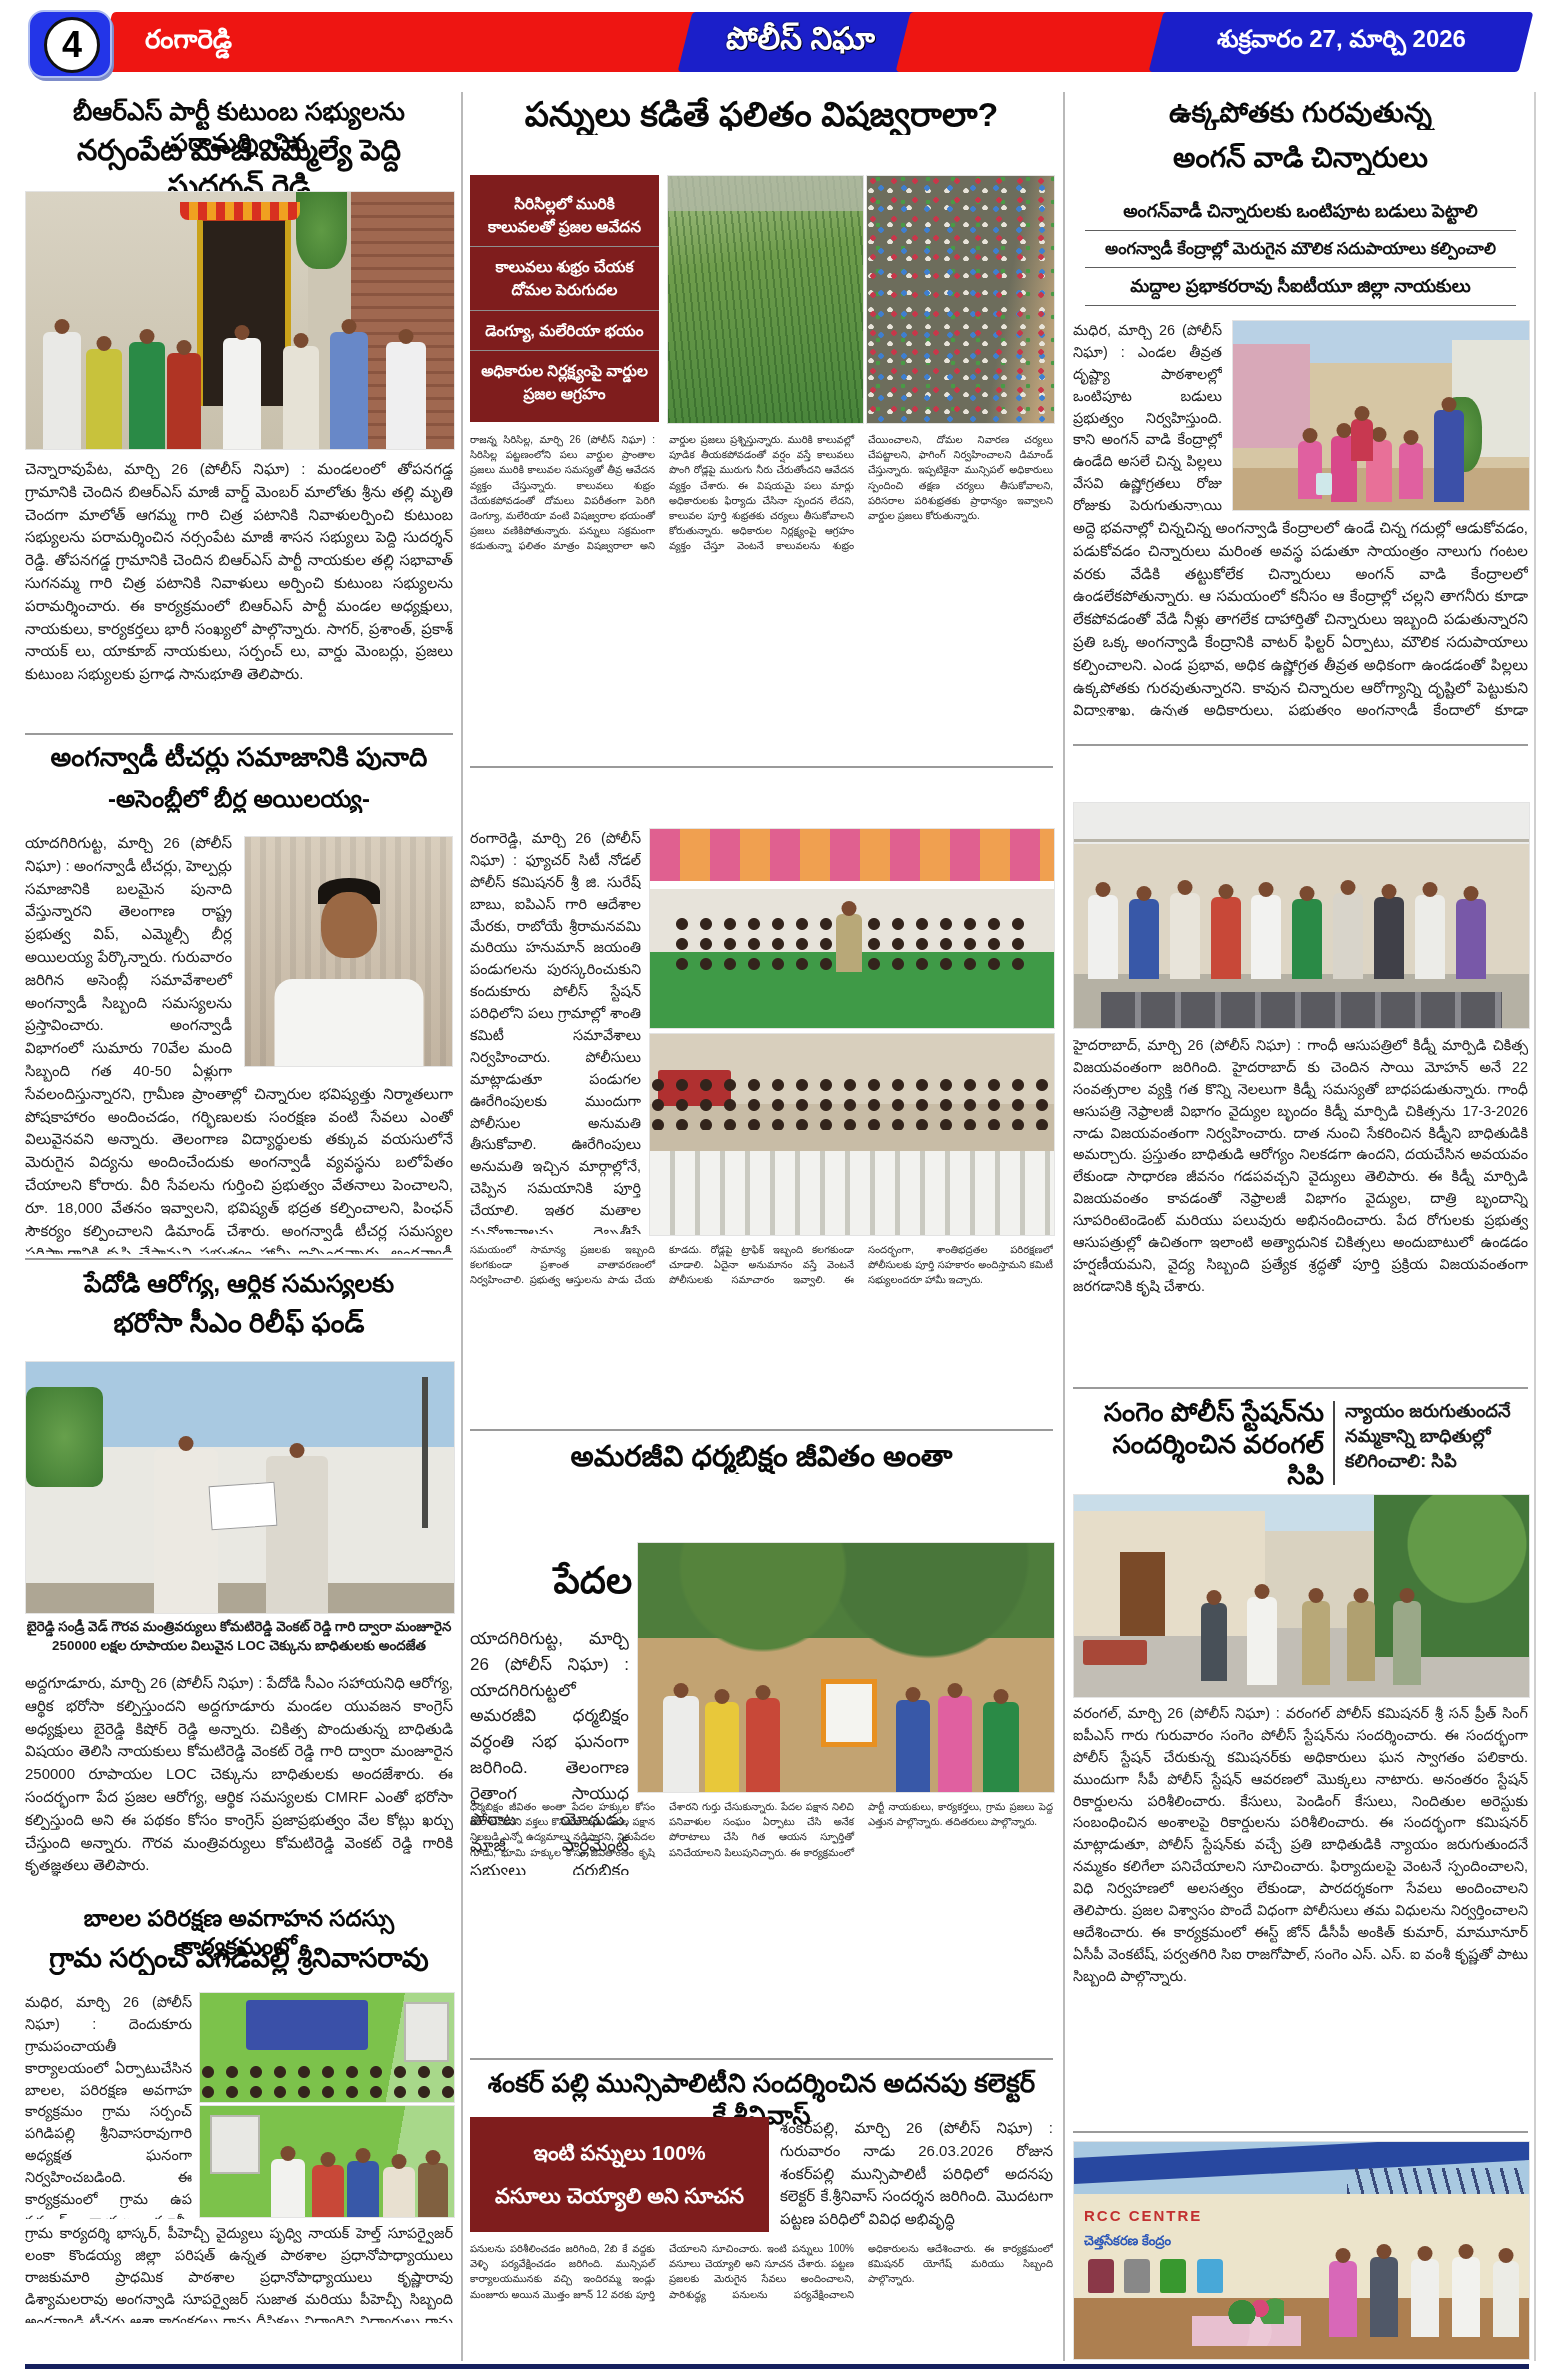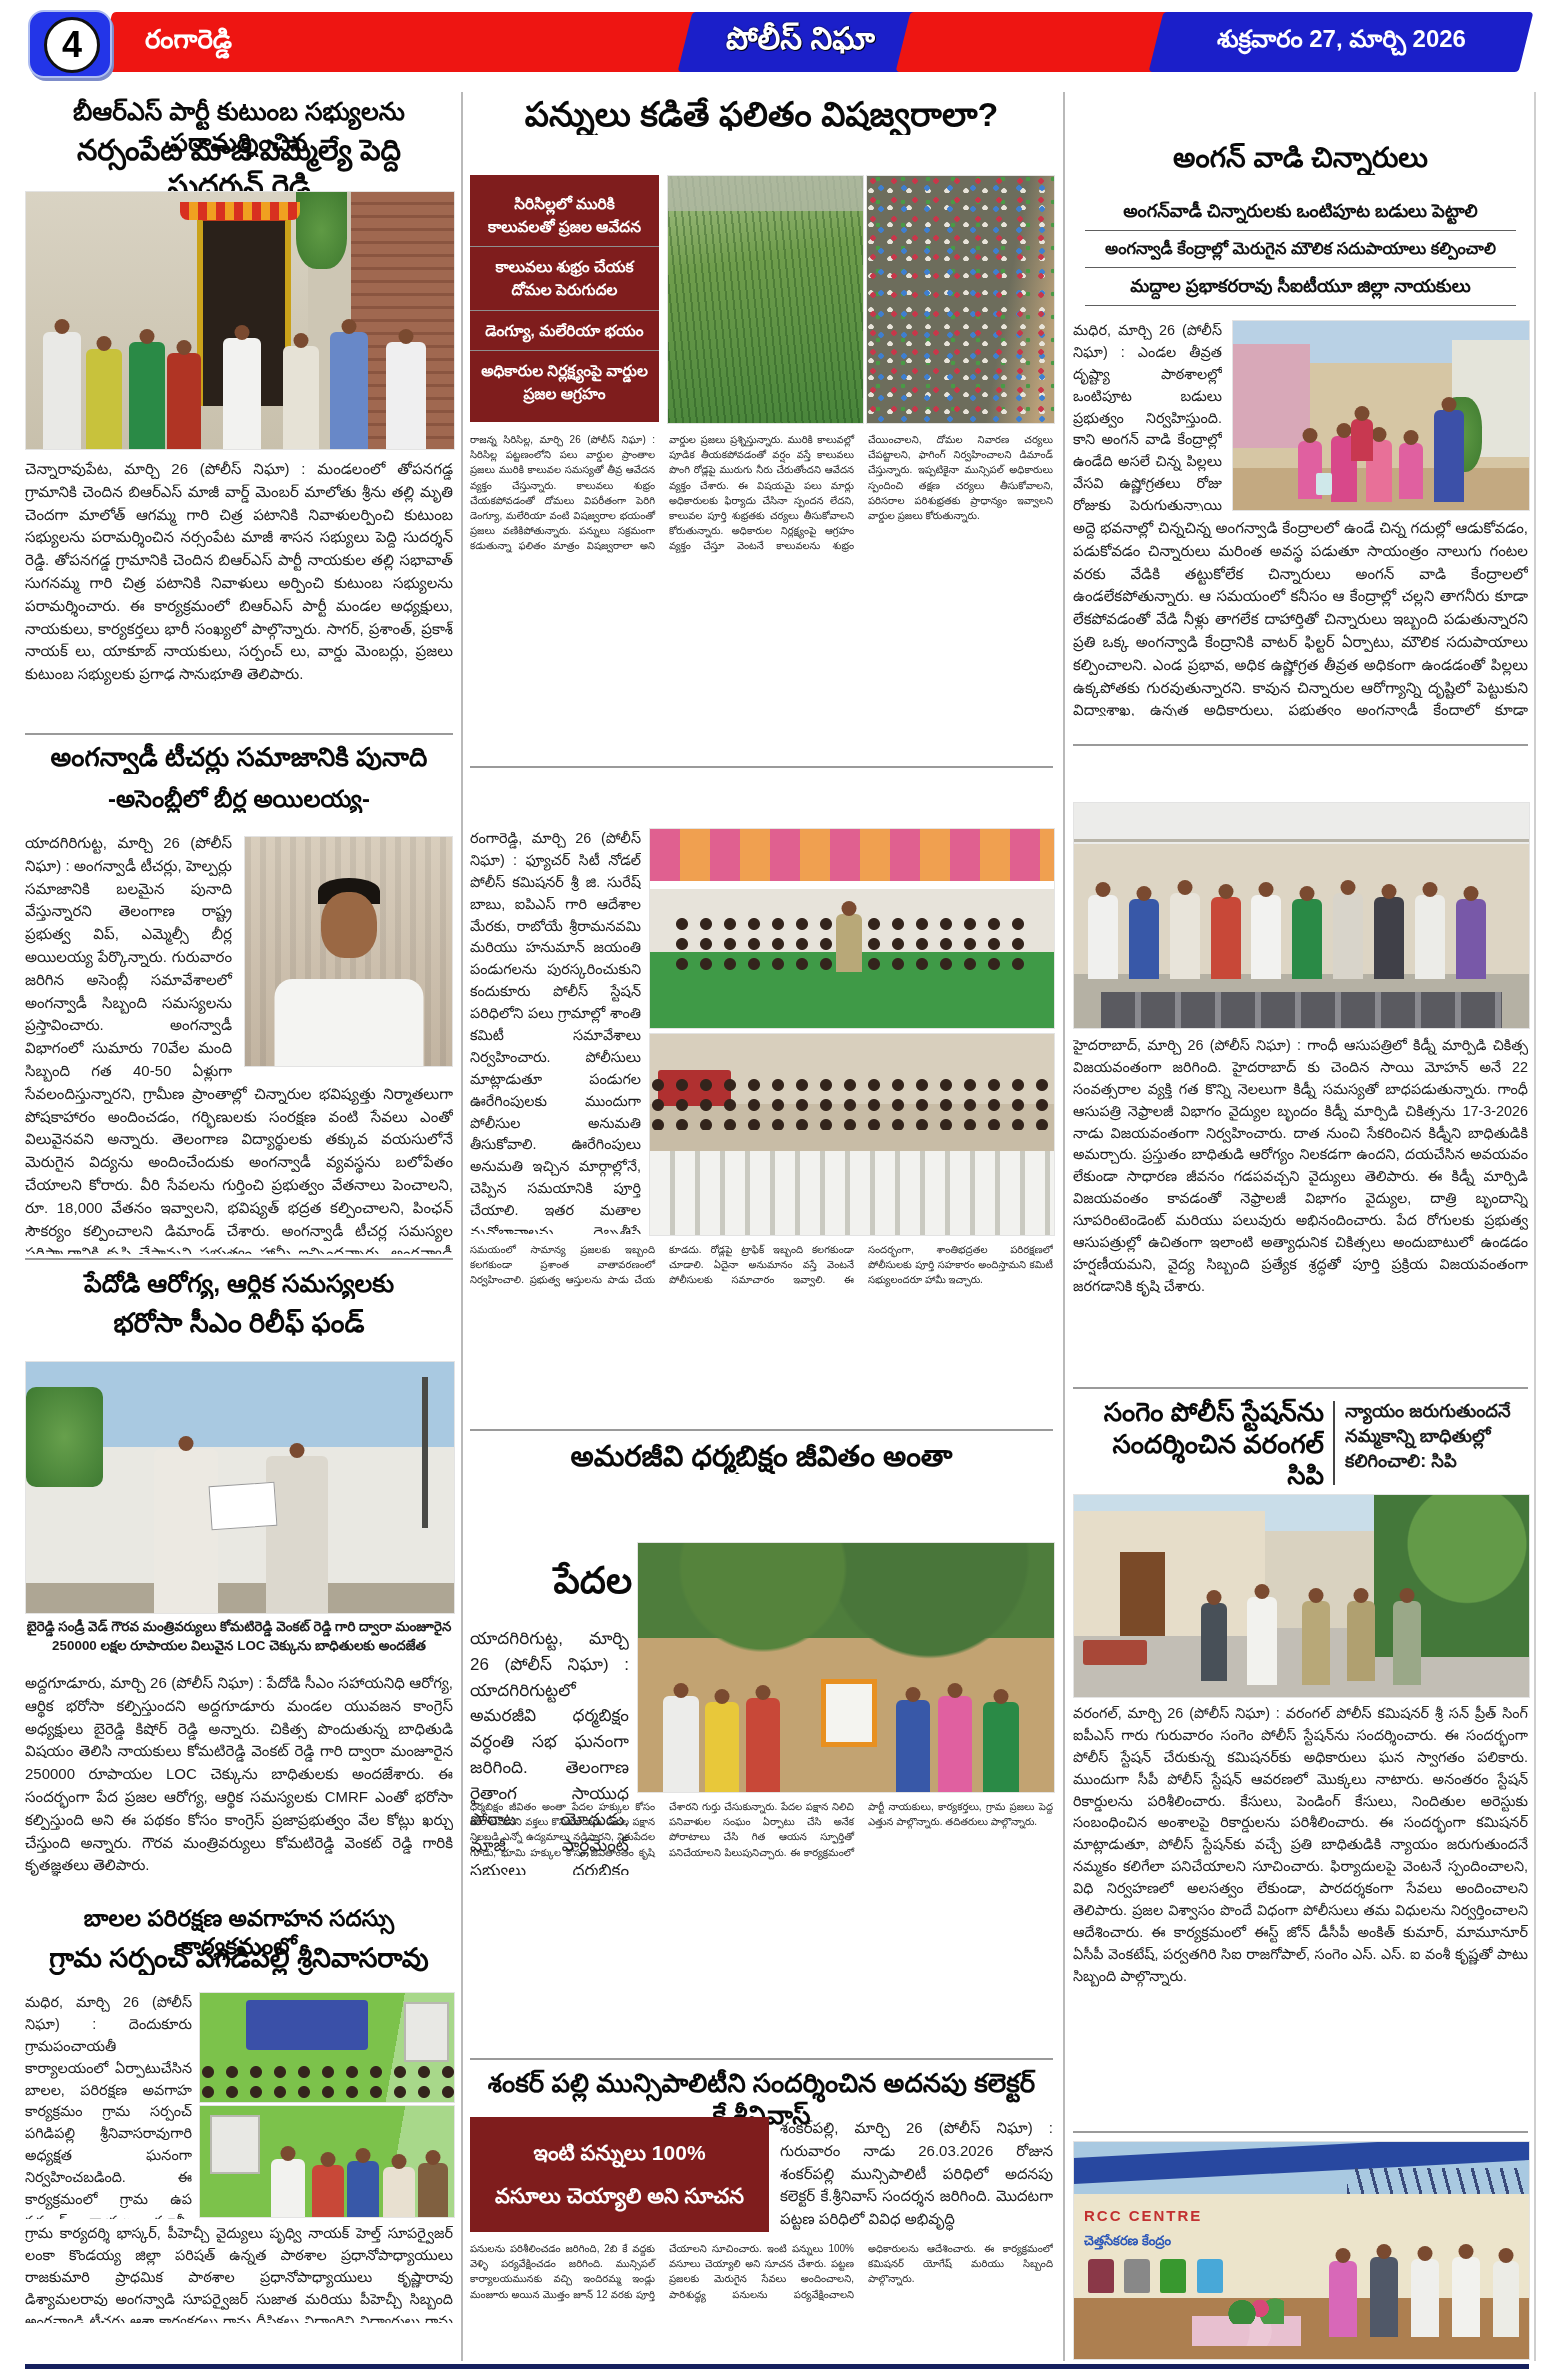--- a/index.html
+++ b/index.html
@@ -230,20 +230,21 @@
 
   <div class="hl" style="left:470px;top:2068px;width:583px;font-size:26px;">శంకర్ పల్లి మున్సిపాలిటీని సందర్శించిన అదనపు కలెక్టర్ కే.శ్రీనివాస్</div>
 
   <div class="bbox" style="left:470px;top:2117px;width:299px;height:115px;">
     <div class="c4line">ఇంటి పన్నులు 100%</div>
     <div class="c4line">వసూలు చెయ్యాలి అని సూచన</div>
   </div>
   <div class="bd" style="left:780px;top:2117px;width:273px;height:115px;font-size:15px;">శంకర్‌పల్లి, మార్చి 26 (పోలీస్ నిఘా) : గురువారం నాడు 26.03.2026 రోజున శంకర్‌పల్లి మున్సిపాలిటీ పరిధిలో అదనపు కలెక్టర్ కే.శ్రీనివాస్ సందర్శన జరిగింది. మొదటగా పట్టణ పరిధిలో వివిధ అభివృద్ధి</div>
   <div class="bd c3col" style="left:470px;top:2241px;width:583px;height:115px;">పనులను పరిశీలించడం జరిగింది, 2బి కే వద్దకు వెళ్ళి పర్యవేక్షించడం జరిగింది. మున్సిపల్ కార్యాలయమునకు వచ్చి ఇందిరమ్మ ఇండ్లు మంజూరు అయిన మొత్తం జూన్ 12 వరకు పూర్తి చేయాలని సూచించారు. ఇంటి పన్నులు 100% వసూలు చెయ్యాలి అని సూచన చేశారు. పట్టణ ప్రజలకు మెరుగైన సేవలు అందించాలని, పారిశుద్ధ్య పనులను పర్యవేక్షించాలని అధికారులను ఆదేశించారు. ఈ కార్యక్రమంలో కమిషనర్ యోగేష్ మరియు సిబ్బంది పాల్గొన్నారు.</div>
 
+  <div class="hl" style="left:1073px;top:96px;width:455px;font-size:28px;">ఉక్కపోతకు గురవుతున్న</div>
   <div class="hl" style="left:1073px;top:141px;width:455px;font-size:28px;">అంగన్ వాడి చిన్నారులు</div>
 
   <div style="position:absolute;left:1085px;top:193px;width:431px;">
     <div class="subrow">అంగన్‌వాడీ చిన్నారులకు ఒంటిపూట బడులు పెట్టాలి</div>
     <div class="subrow" style="font-size:16.4px;">అంగన్వాడీ కేంద్రాల్లో మెరుగైన మౌలిక సదుపాయాలు కల్పించాలి</div>
     <div class="subrow">మద్దాల ప్రభాకరరావు సీఐటీయూ జిల్లా నాయకులు</div>
   </div>
 
   <div class="bd" style="left:1073px;top:320px;width:149px;height:191px;font-size:14.4px;">మధిర, మార్చి 26 (పోలీస్ నిఘా) : ఎండల తీవ్రత దృష్ట్యా పాఠశాలల్లో ఒంటిపూట బడులు ప్రభుత్వం నిర్వహిస్తుంది. కాని అంగన్ వాడి కేంద్రాల్లో ఉండేది అసలే చిన్న పిల్లలు వేసవి ఉష్ణోగ్రతలు రోజు రోజుకు పెరుగుతున్నాయి ఎండ తీవ్రత ఉక్కబోత తో</div>
 

